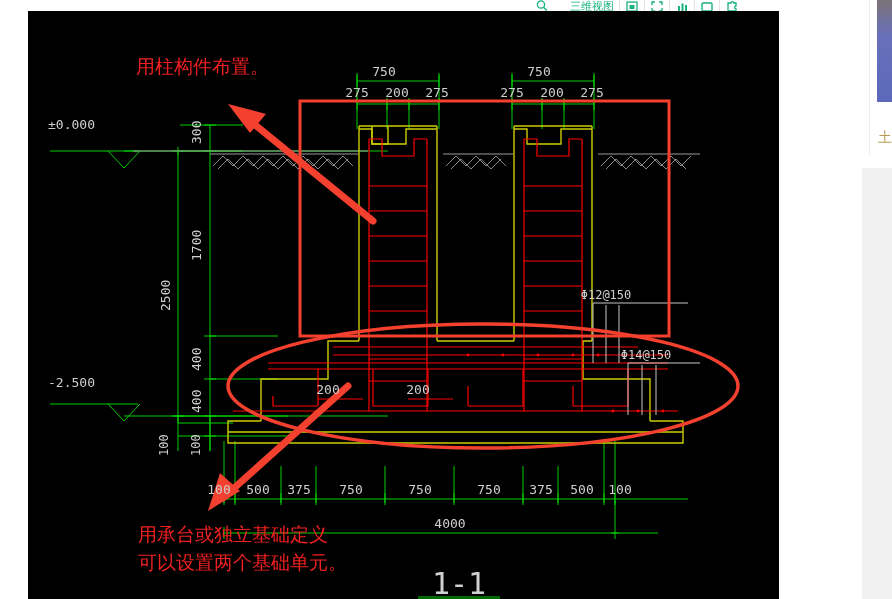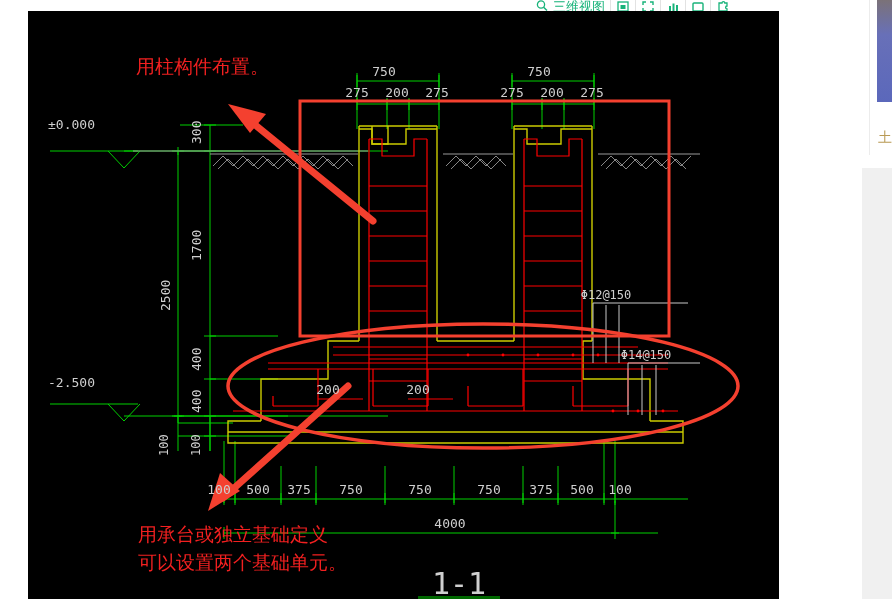--- a/index.html
+++ b/index.html
@@ -49,21 +49,21 @@
   <div class="tstrip2"></div>
 
   <div class="toolbar">
     <div class="tb-item">
       <span class="tb-ico">
         <svg width="14" height="12" viewBox="0 0 14 12">
             <circle cx="5" cy="4.5" r="3.6" fill="none" stroke="#18b37a" stroke-width="1.3"></circle>
             <line x1="7.6" y1="7.2" x2="11" y2="10.5" stroke="#18b37a" stroke-width="1.5"></line>
           </svg>
       </span>
-      <span class="cn" style="font-size:13px;color:#18b37a;margin-left:3px;">三维视图</span>
+      <span class="cn" style="font-size:11px;color:#18b37a;margin-left:20px;">三维视图</span>
     </div>
     <div class="tb-sep"></div>
     <div class="tb-item">
       <span class="tb-ico">
         <svg width="14" height="12" viewBox="0 0 14 12">
             <rect x="2" y="2" width="10" height="9" fill="none" stroke="#18b37a" stroke-width="1.3"></rect>
             <rect x="4.5" y="5" width="5" height="4" fill="#18b37a"></rect>
           </svg>
       </span>
     </div>

